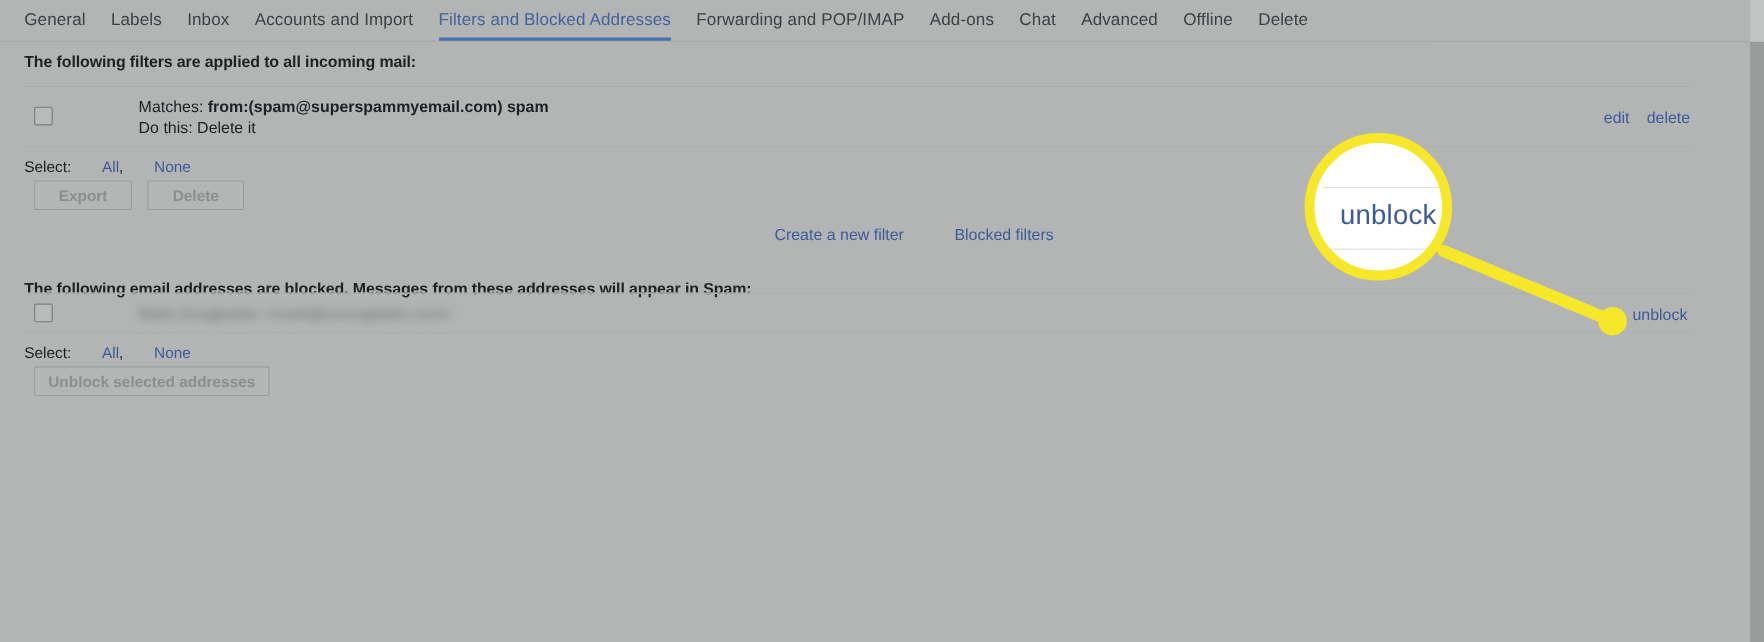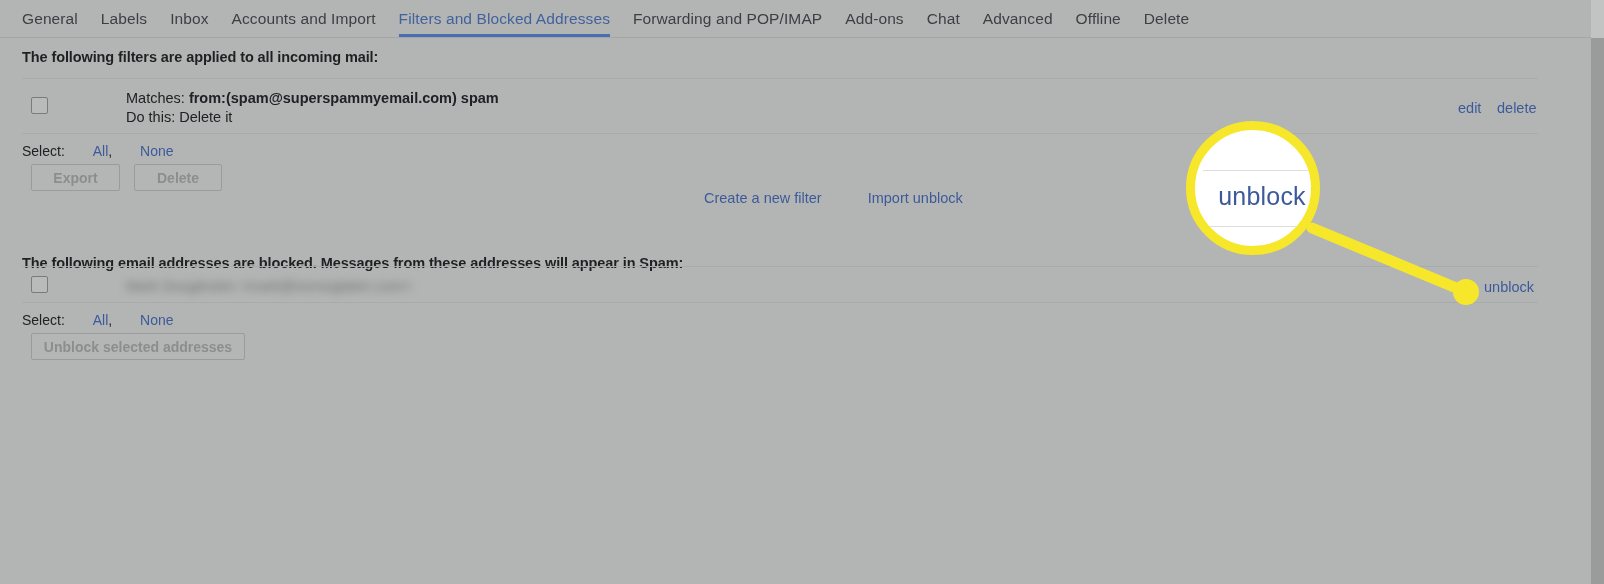--- a/index.html
+++ b/index.html
@@ -248,23 +248,23 @@
 
   <div class="select-row" style="top: 105px;">
     <span>Select:</span>
     <span class="link">All</span><span>,</span>
     <span class="link">None</span>
   </div>
 
   <div class="btn" style="left: 31px; top: 126px; width: 89px; height: 27px;">Export</div>
   <div class="btn" style="left: 134px; top: 126px; width: 88px; height: 27px;">Delete</div>
 
-  <div class="center-links" style="left: 680px; top: 152px;">
+  <div class="center-links" style="left: 680px; top: 168px;">
     <span class="link">Create a new filter</span>
-    <span class="link">Import unblock</span>
+    <span class="link">Blocked filters</span>
   </div>
 
   <div class="section-title" style="top: 200px; margin-top: 17px;">The following email addresses are blocked. Messages from these addresses will appear in Spam:</div>
 
   <div class="hr" style="top: 228px; width: 1516px;"></div>
 
   <div class="checkbox" style="left: 31px; top: 238px;"></div>
 
   <div class="blurred-email" style="left: 126px; top: 240px;">Mark Douglesten &lt;mark@oorooglaten.com&gt;</div>
 

